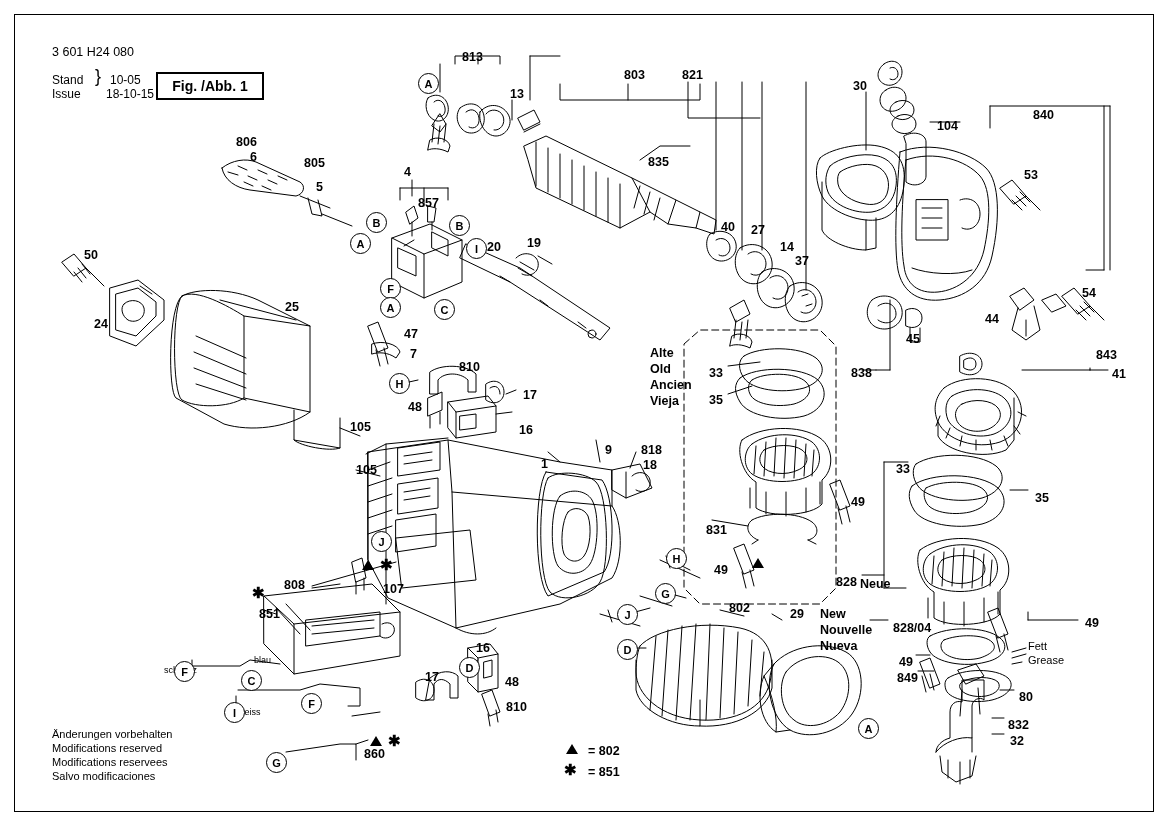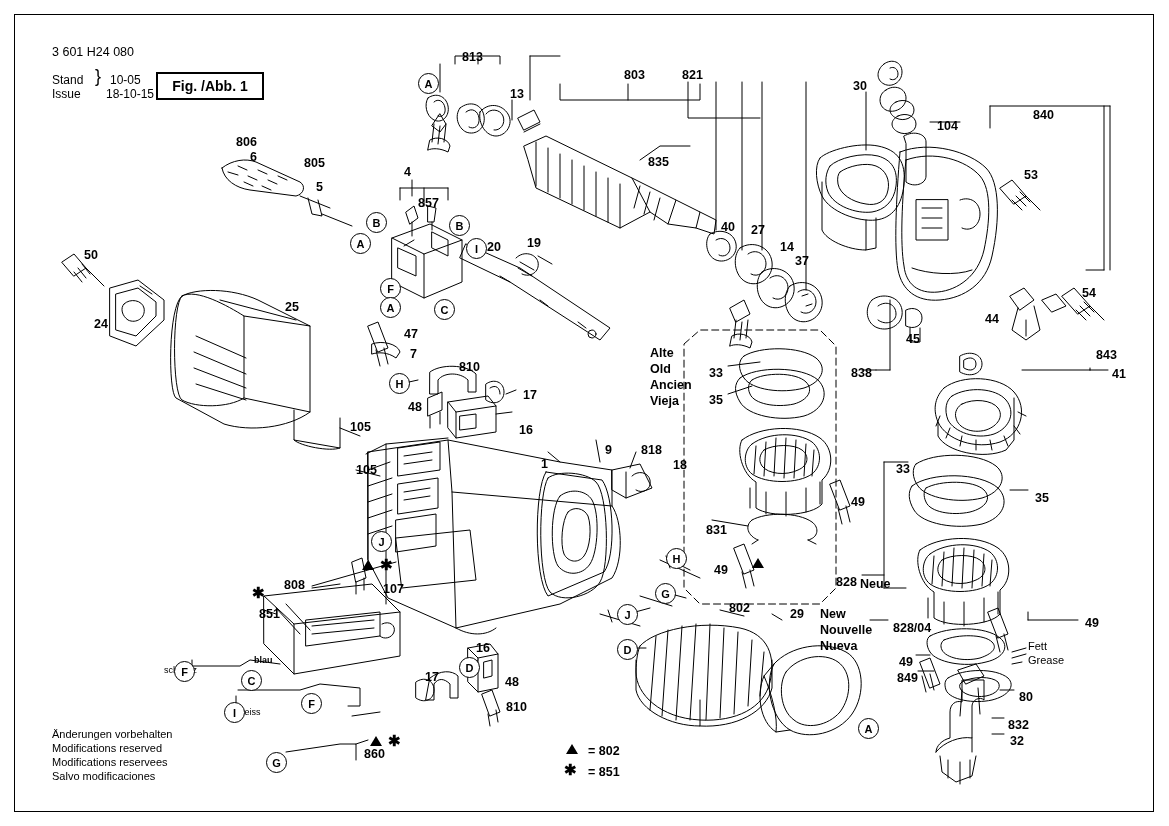--- a/index.html
+++ b/index.html
@@ -48,21 +48,21 @@
 
   <div class="t num" style="left:820px;top:577px;margin-left:40px;">Neue</div>
   <div class="t num" style="left:820px;top:607px;">New</div>
   <div class="t num" style="left:820px;top:623px;">Nouvelle</div>
   <div class="t num" style="left:820px;top:639px;">Nueva</div>
 
   <div class="t legend" style="left:1028px;top:640px;">Fett</div>
   <div class="t legend" style="left:1028px;top:654px;">Grease</div>
 
   <div class="t small" style="left:164px;top:665px;">schwarz</div>
-  <div class="t small" style="left:254px;top:655px;font-weight:bold;">blau</div>
+  <div class="t small" style="left:254px;top:655px;">blau</div>
   <div class="t small" style="left:238px;top:707px;">weiss</div>
 
   <svg width="1169" height="826" viewBox="0 0 1169 826">
     <g fill="none" stroke="#000" stroke-width="1" stroke-linejoin="round" stroke-linecap="round">
 
       <path d="M455 64 L455 56 L500 56 L500 64"></path>
       <path d="M440 64 L440 92"></path>
       <path d="M478 56 L478 64"></path>
       <path d="M530 56 L530 100 M530 56 L560 56"></path>
       <path d="M512 100 L512 120"></path>
@@ -382,21 +382,21 @@
       <div class="t num" style="left: 459px; top: 360px;">810</div>
       <div class="t num" style="left: 523px; top: 388px;">17</div>
       <div class="t num" style="left: 408px; top: 400px;">48</div>
       <div class="t num" style="left: 519px; top: 423px;">16</div>
       <div class="t num" style="left: 350px; top: 420px;">105</div>
       <div class="t num" style="left: 356px; top: 463px;">105</div>
       <div class="t num" style="left: 709px; top: 366px;">33</div>
       <div class="t num" style="left: 709px; top: 393px;">35</div>
       <div class="t num" style="left: 605px; top: 443px;">9</div>
       <div class="t num" style="left: 641px; top: 443px;">818</div>
-      <div class="t num" style="left: 673px; top: 458px; text-align: center;">18</div>
+      <div class="t num" style="left: 643px; top: 458px; text-align: center;">18</div>
       <div class="t num" style="left: 541px; top: 457px;">1</div>
       <div class="t num" style="left: 896px; top: 462px;">33</div>
       <div class="t num" style="left: 1035px; top: 491px;">35</div>
       <div class="t num" style="left: 851px; top: 495px;">49</div>
       <div class="t num" style="left: 706px; top: 523px;">831</div>
       <div class="t num" style="left: 714px; top: 563px;">49</div>
       <div class="t num" style="left: 836px; top: 575px;">828</div>
       <div class="t num" style="left: 284px; top: 578px;">808</div>
       <div class="t num" style="left: 383px; top: 582px;">107</div>
       <div class="t num" style="left: 259px; top: 607px;">851</div>

